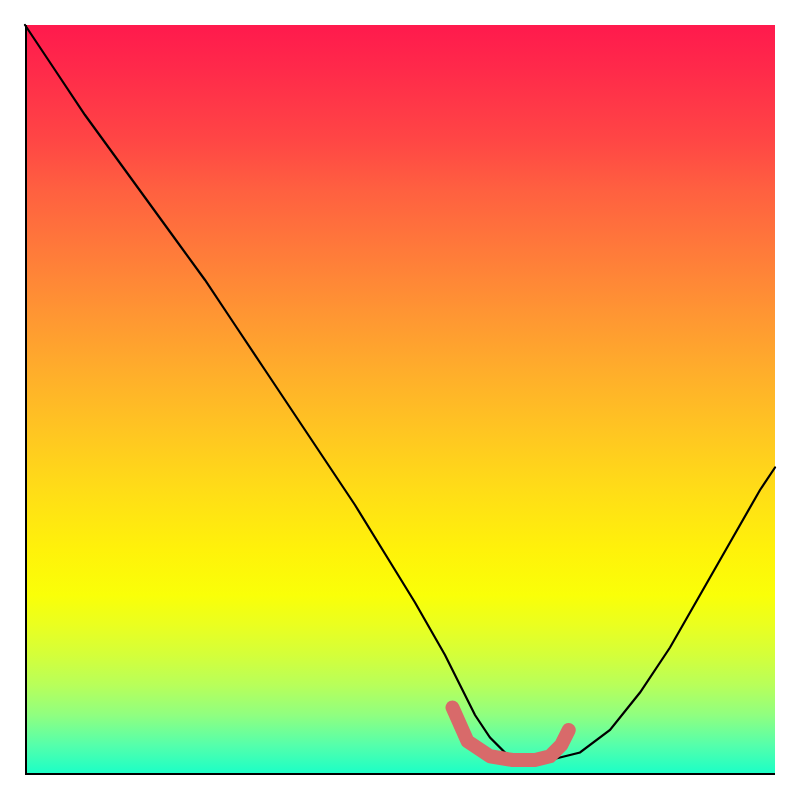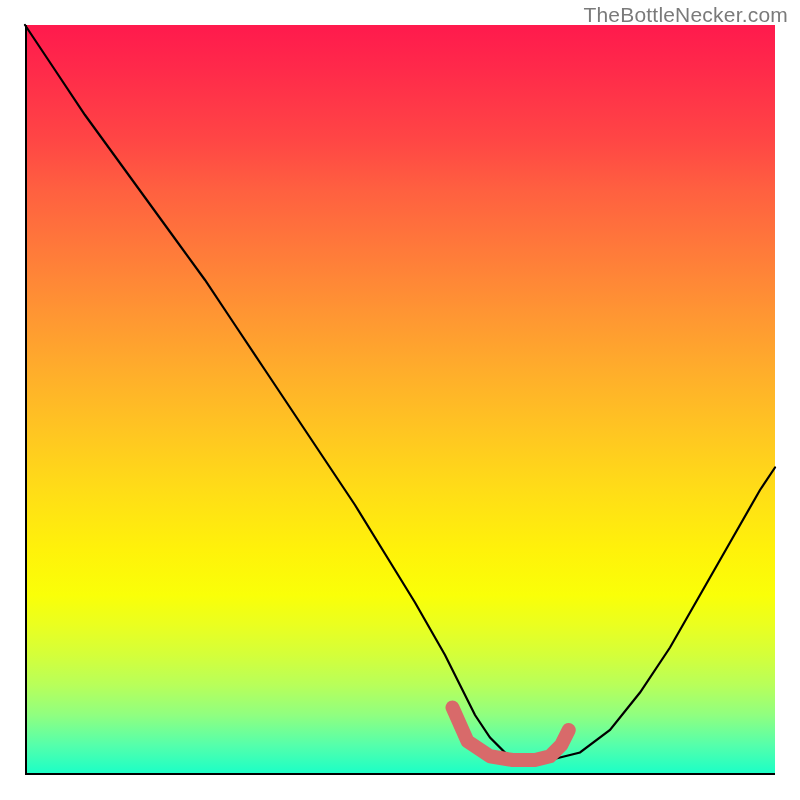--- a/index.html
+++ b/index.html
@@ -77,15 +77,14 @@
   <div class="plot-area"></div>
 
   <svg class="curve" viewBox="0 0 750 750" preserveAspectRatio="none">
     <path id="main-curve" fill="none" stroke="#000000" stroke-width="2.2" stroke-linecap="round" d="M0.00 0.00 L30.00 45.00 L60.00 90.00 L90.00 131.25 L120.00 172.50 L150.00 213.75 L180.00 255.00 L210.00 300.00 L240.00 345.00 L270.00 390.00 L300.00 435.00 L330.00 480.00 L360.00 528.75 L390.00 577.50 L420.00 630.00 L435.00 660.00 L450.00 690.00 L465.00 712.50 L480.00 727.50 L495.00 735.00 L510.00 735.00 L525.00 735.00 L555.00 727.50 L585.00 705.00 L615.00 667.50 L645.00 622.50 L675.00 570.00 L705.00 517.50 L735.00 465.00 L750.00 442.50"></path>
     <path id="highlight-curve" fill="none" stroke="#d86a6a" stroke-width="14" stroke-linecap="round" stroke-linejoin="round" d="M427.50 682.50 L442.50 716.25 L465.00 731.25 L487.50 735.00 L510.00 735.00 L525.00 731.25 L536.25 720.00 L543.75 705.00"></path>
   </svg>
 
   <div class="axis-line axis-left"></div>
   <div class="axis-line axis-bottom"></div>
 
-  <div class="watermark">TheBottleNecker.com</div>
 
 </div>
 
 </body></html>

